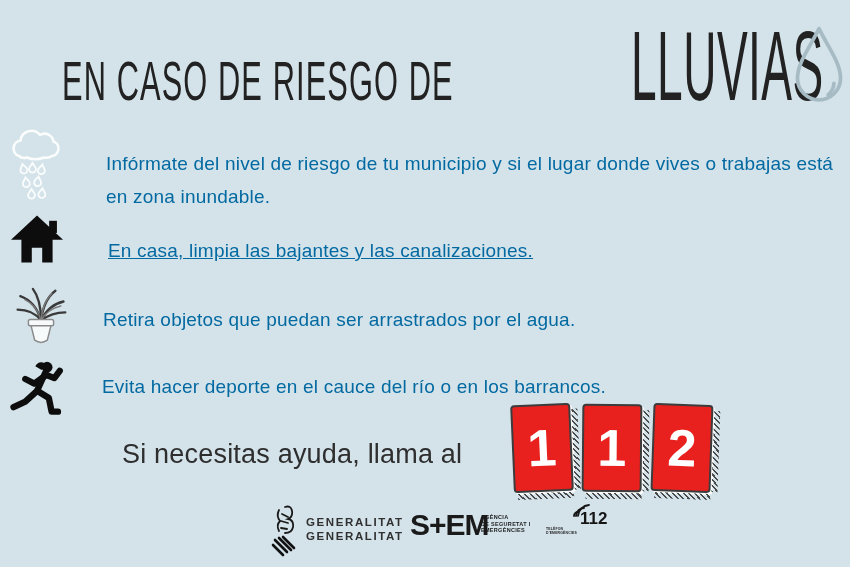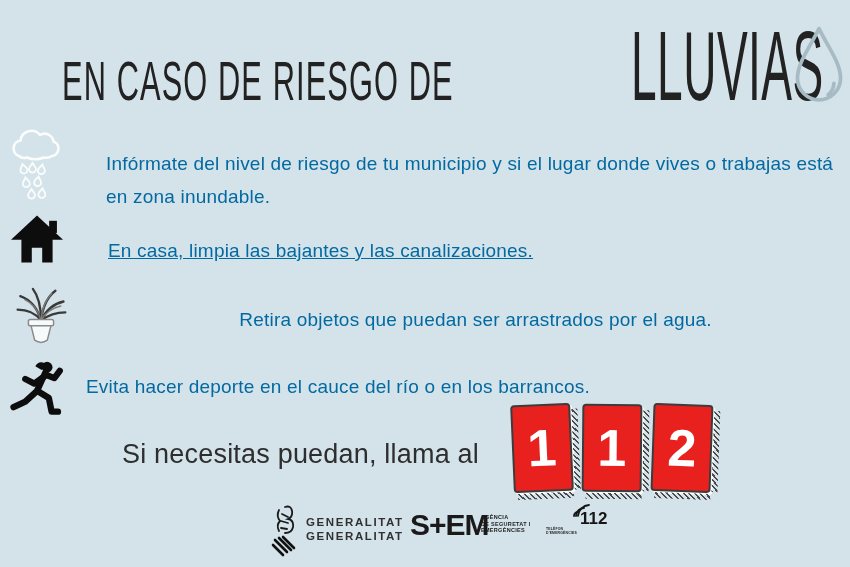--- a/index.html
+++ b/index.html
@@ -27,22 +27,22 @@
   .drop-watermark{position:absolute;left:790px;top:22px;width:58px;height:96px;}
   
   .tip-icon{position:absolute;}
   .tip-text{
     position:absolute;font-size:19px;line-height:32.5px;color:#0369a1;
     letter-spacing:0.2px;
     margin-top:14px;
   }
   #tip-text-0{left:106px;top:134px;width:735px;}
   #tip-text-1{left:108px;top:221px;width:720px;text-decoration:underline;}
-  #tip-text-2{left:103px;top:290px;width:745px;text-align:center;}
-  #tip-text-3{left:86px;top:357px;width:660px;}
+  #tip-text-2{left:103px;top:290px;width:745px;}
+  #tip-text-3{left:102px;top:357px;width:660px;}
   
   .help-line{
     position:absolute;left:122px;top:439px;font-size:27px;color:#2e2e2e;
     letter-spacing:0.2px;
   }
   
   .cards{position:absolute;left:512px;top:404px;display:flex;gap:10px;}
   .card{
     position:relative;width:56px;height:84px;background:#e8211f;
     border:2px solid #3c3c3c;border-radius:4px;
@@ -145,21 +145,21 @@
   <g fill="none" stroke="#0d0d0d" stroke-width="7" stroke-linecap="round" stroke-linejoin="round">
     <path d="M40 14 L31 34"></path>
     <path d="M39 18 L28 26 L18 21"></path>
     <path d="M40 16 L50 20 L56 12"></path>
     <path d="M31 34 L44 42 L47 57 L54 57"></path>
     <path d="M31 34 L18 46 L5 52"></path>
   </g>
 </svg>
 <div class="tip-text" id="tip-text-3">Evita hacer deporte en el cauce del río o en los barrancos.</div>
 
-<div class="help-line">Si necesitas puedan, llama al</div>
+<div class="help-line">Si necesitas ayuda, llama al</div>
 
 <div class="cards">
   <div class="card r1">1</div>
   <div class="card r2">1</div>
   <div class="card r3">2</div>
 </div>
 
 <div class="footer">
 
   <svg class="gva-emblem" width="30" height="54" viewBox="0 0 30 54" aria-hidden="true">

